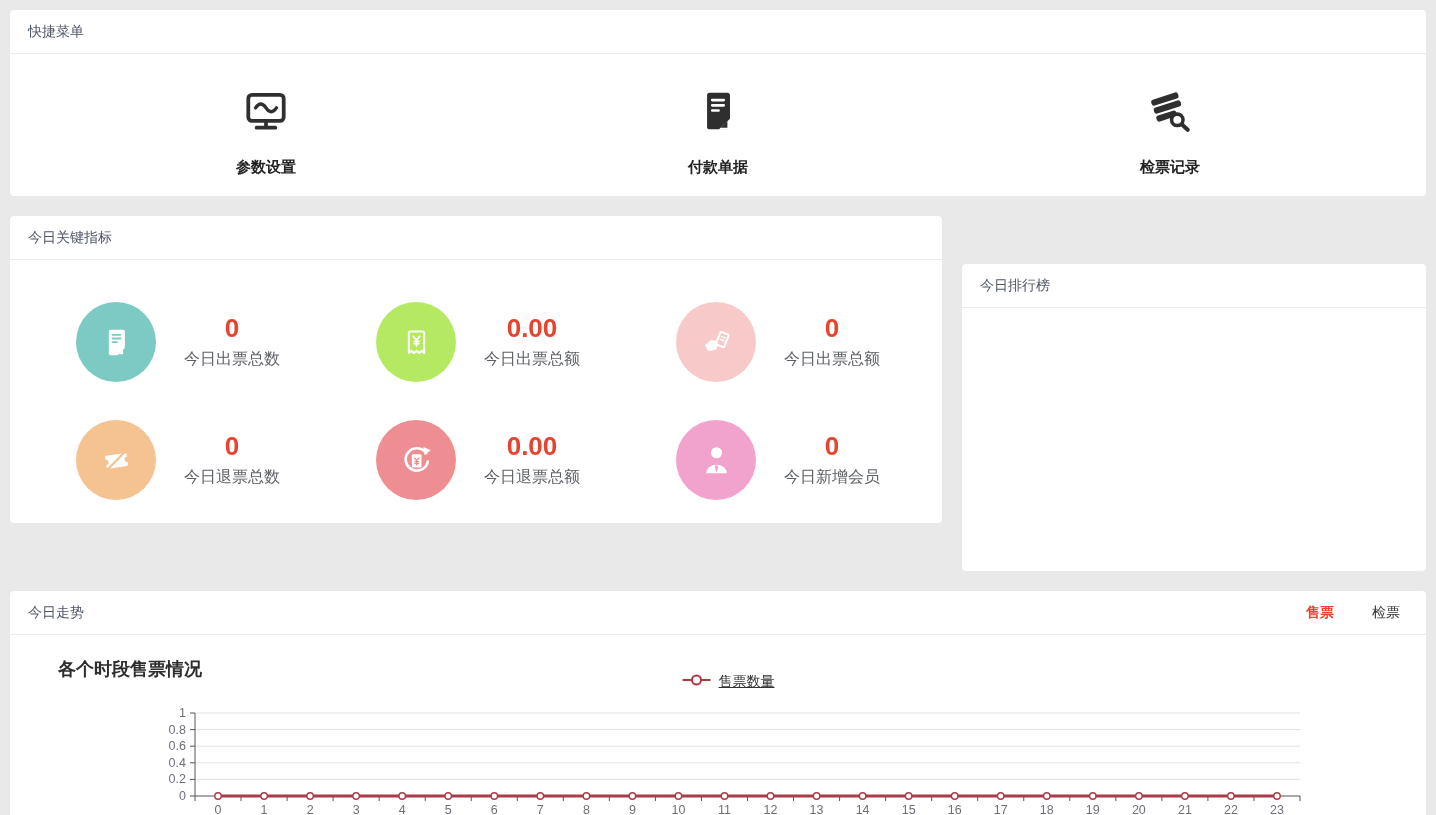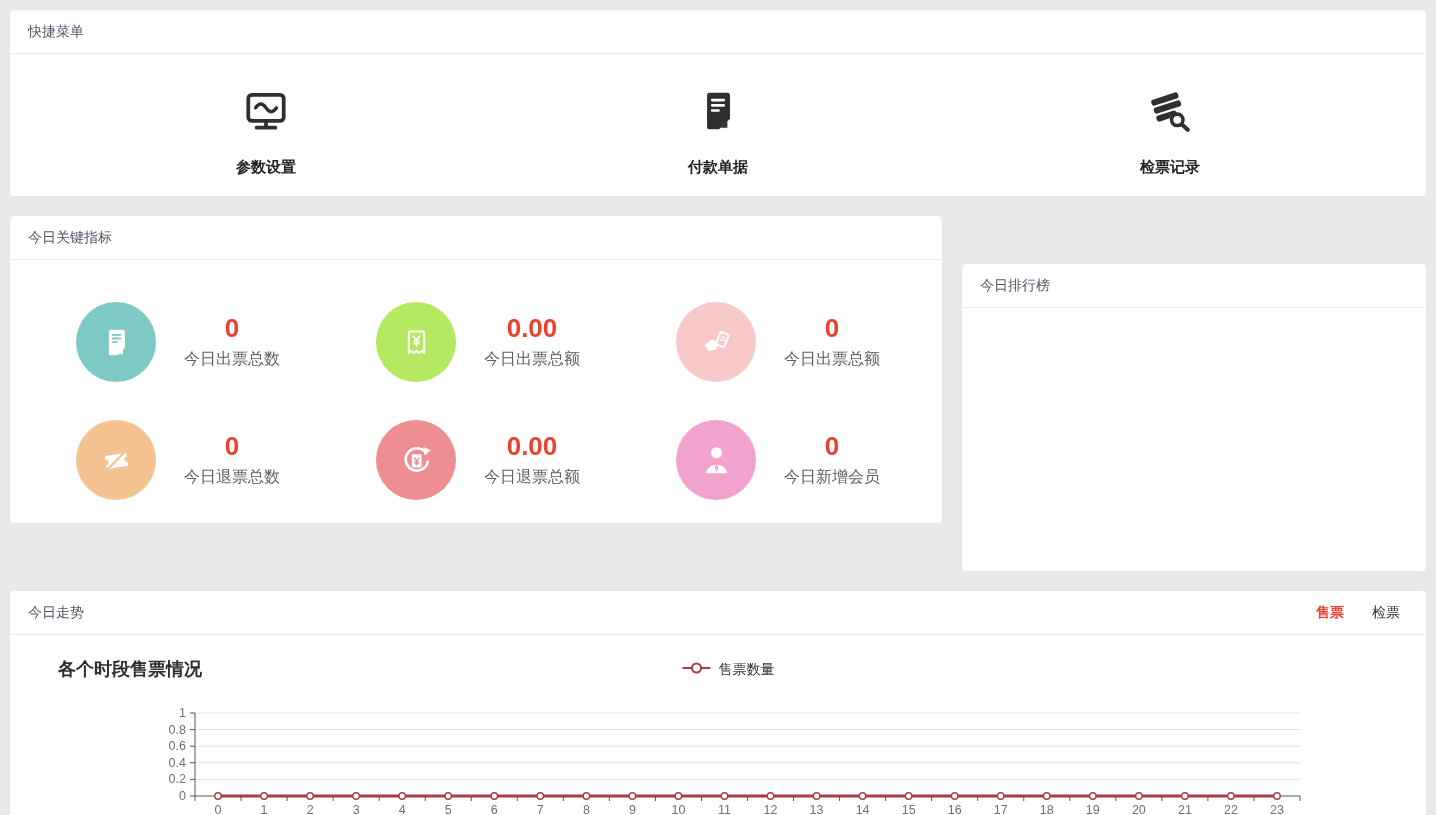--- a/index.html
+++ b/index.html
@@ -59,36 +59,37 @@
   .stat-text {
     margin-left:16px;
     min-width:120px;
     display:flex; flex-direction:column; align-items:center;
   }
   .stat-value { font-size:26px; font-weight:bold; line-height:1.1; }
   .stat-label { margin-top:7px; font-size:16px; color:#5e6166; }
   
   .trend-card { margin-top:20px; height:262px; }
   .trend-header { display:flex; justify-content:space-between; align-items:flex-end; }
-  .trend-tabs { display:flex; gap:28px; padding-right:8px; }
+  .trend-tabs { display:flex; gap:38px; padding-right:8px; }
   .trend-tab { font-size:14px; color:#333; cursor:pointer; }
   .trend-tab.active { font-weight:bold; }
   .trend-body { position:relative; padding-top:22px;margin-left:20px; }
   .chart-title {
     margin-left:28px;
     font-size:18px;
     font-weight:bold;
     color:#2d2d2d;
   }
   .chart-legend {
     position:absolute;
-    left:50%; top:26px;
+    left:50%; top:38px;
     transform:translateX(-50%);
     display:flex; align-items:center;
     cursor:pointer;
+    text-decoration:underline;
   }
   .legend-label { font-size:14px; color:#333; margin-left:7px; }
   .chart-area { margin:10px 0 0 130px; }
 </style>
 </head>
 <body>
 
 <div class="page">
 
   <div class="card qm-card">

